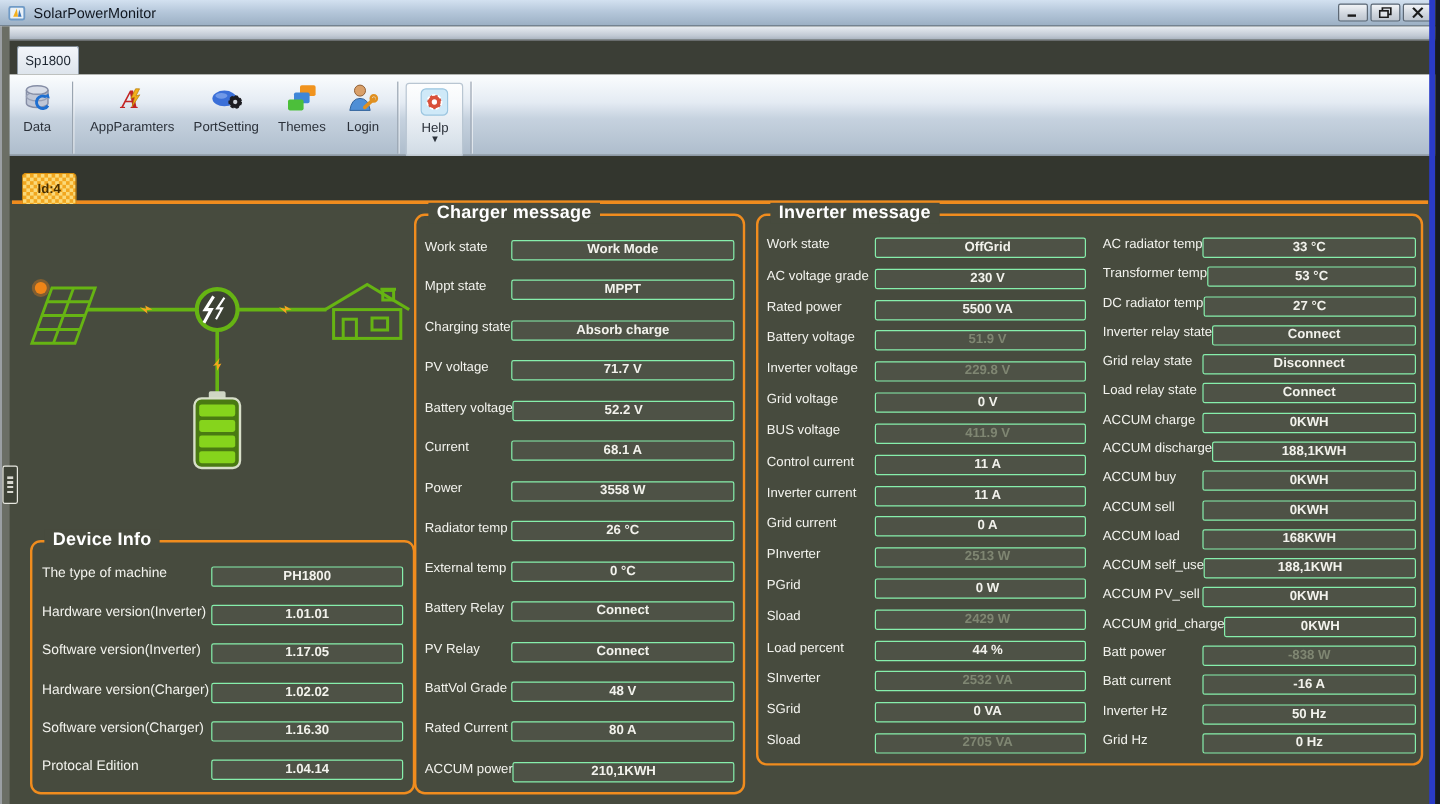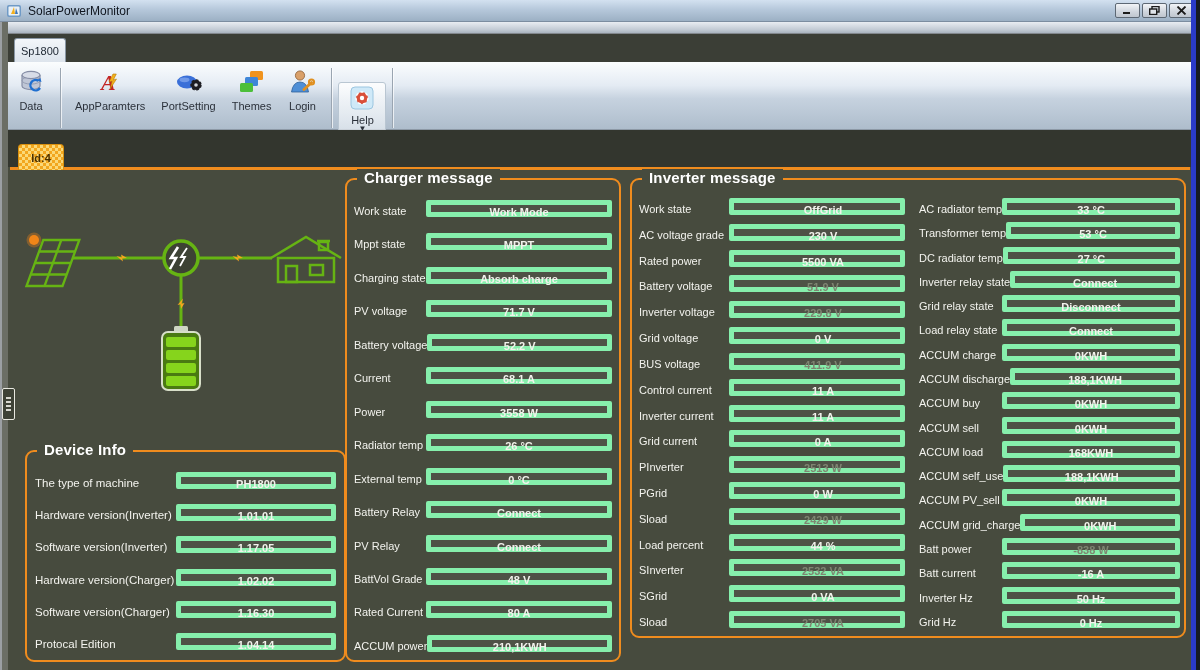--- a/index.html
+++ b/index.html
@@ -45,21 +45,21 @@
   }
   .rbtn {
     min-width:46px; padding:2px 8px 0 8px; height:58px;
     display:flex; flex-direction:column; align-items:center; justify-content:flex-start;
     border-radius:3px;
   }
   .ricon { width:28px; height:28px; display:block; }
   .rlabel { font-size:11px; color:#2b313a; margin-top:4px; white-space:nowrap; }
   .vsep { width:1px; height:60px; background:#9aa5b1; box-shadow:1px 0 0 rgba(255,255,255,.7); margin:2px 6px 0 6px; }
   .help-panel {
-    width:48px; height:62px; margin-top:16px;
+    width:48px; height:62px; margin-top:3px;
     background:linear-gradient(rgba(255,255,255,.85), rgba(235,242,248,.55));
     border:1px solid #b9c6d2; border-radius:3px;
     display:flex; flex-direction:column; align-items:center; padding-top:3px;
   }
   .help-arrow { font-size:8px; color:#2b313a; line-height:6px; }
   
   .dark-band { position:absolute; left:8px; top:130px; width:1184px; height:40px; background:#33362e; }
   .main-panel { position:absolute; left:8px; top:167px; width:1184px; height:503px; background:#474b3e; }
   .orange-rule { position:absolute; left:10px; top:167px; width:1180px; height:3px; background:#f08c1e; }
   .idtab {
@@ -88,26 +88,26 @@
     font-weight:bold; font-size:15px; color:#ffffff; letter-spacing:.2px; white-space:nowrap;
   }
   .charger  { left:345px; top:178px; width:276px; height:484px; }
   .inverter { left:630px; top:178px; width:556px; height:460px; }
   .device   { left:25px;  top:450px; width:321px; height:212px; }
   .rows { position:absolute; display:flex; flex-direction:column; justify-content:space-between; }
   .charger-rows { left:7px; right:7px; top:20px; bottom:8px; }
   .inv-left  { left:7px;  width:266px; top:18px; bottom:8px; }
   .inv-right { left:287px; right:4px;  top:18px; bottom:8px; }
   .device-rows { left:8px; right:8px; top:20px; bottom:10px; }
-  .field-row { display:flex; align-items:flex-end; justify-content:space-between; height:17px; }
+  .field-row { display:flex; align-items:flex-start; justify-content:space-between; height:17px; }
   .field-label { font-size:11px; color:#f3f3ee; white-space:nowrap; }
-  .device-rows .field-label { font-size:11.5px;margin-top:32px; }
+  .device-rows .field-label { font-size:11.5px; }
   .field-value {
     height:17px; line-height:15px; text-align:center;
-    border:5px solid #86efac; border-radius:2px;
+    border:1px solid #86efac; border-radius:2px;
     background:rgba(255,255,255,0.045);
     font-size:11px; font-weight:bold; color:#f2f2ec; white-space:nowrap;
   }
   .field-value.dim { color:#7f8672; }
   .charger-rows .field-value { width:186px; }
   .inv-left .field-value  { width:176px;padding-left:12px; }
   .inv-right .field-value { width:178px; }
   .device-rows .field-value { width:160px; }
   .diagram { position:absolute; left:14px; top:218px; }
 </style>

